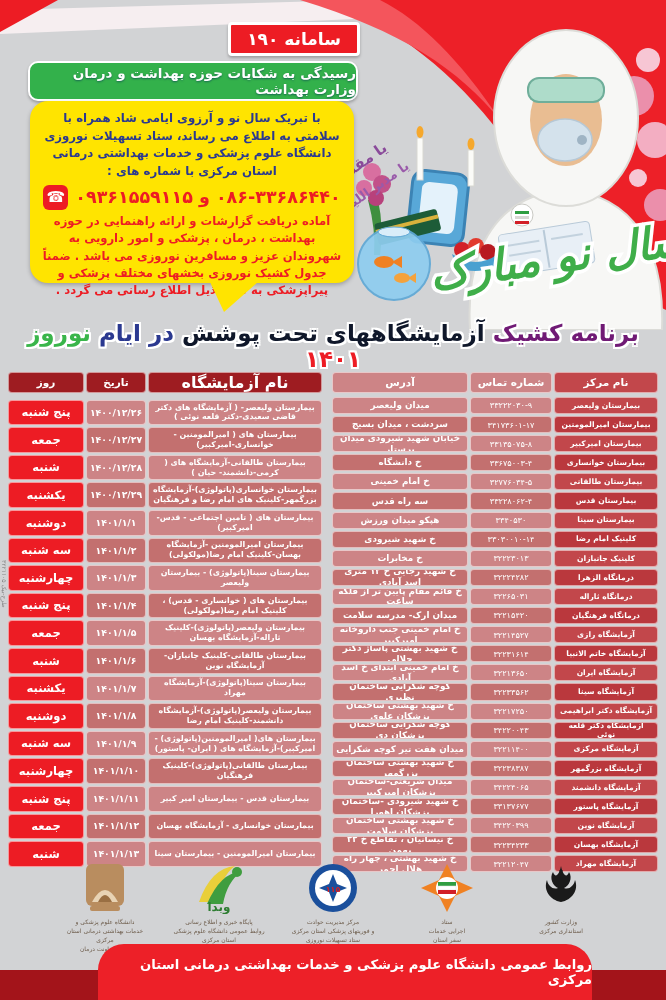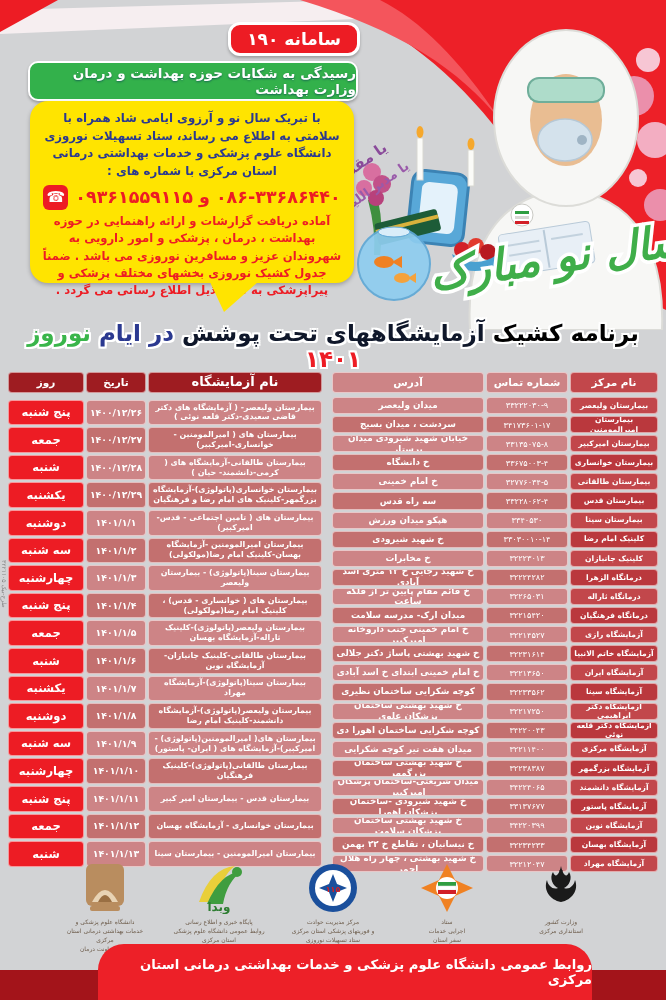--- a/index.html
+++ b/index.html
@@ -6,21 +6,21 @@
   html,body { background:#9a9a9c; }
   body { font-family:"DejaVu Sans", sans-serif; }
   .poster{ position:relative; width:666px; height:1000px; margin:0 auto;
            background:#d2d3d5; overflow:hidden; direction:rtl; }
 
   
   .art{ position:absolute; top:0; left:0; width:666px; height:330px; }
 
   
   .badge-system{ position:absolute; top:22px; left:228px; width:132px; height:34px;
-    background:#ed1c24; border:3px solid #fff; border-radius:12px;
+    background:#ed1c24; border:3px solid #fff; border-radius:4px;
     display:flex; align-items:center; justify-content:center;
     color:#fff; font-weight:bold; font-size:17px; box-shadow:0 2px 3px rgba(0,0,0,.25); }
   .badge-green{ position:absolute; top:61px; left:28px; width:330px; height:40px;
     background:#33b14b; border:2px solid #fff; border-radius:10px;
     display:flex; align-items:center; justify-content:center;
     color:#fff; font-weight:bold; font-size:13.5px;
     text-shadow:0 1px 2px rgba(0,40,90,.55); box-shadow:0 2px 3px rgba(0,0,0,.25); }
 
   
   .bubble{ position:absolute; top:101px; left:30px; width:324px; height:182px;
@@ -54,21 +54,21 @@
   .tbl-schedule{ width:314px; }
   .trow{ display:flex; gap:2px; margin-bottom:2px; direction:rtl; }
   .cell{ border-radius:4px; color:#fff; display:flex; align-items:center;
     justify-content:center; text-align:center; line-height:1.25; padding:1px 3px;
     border:1px solid rgba(255,255,255,.55); overflow:hidden; }
   .thead .cell{ background:#9e1c21; font-weight:bold; font-size:10.5px; height:21px; }
 
   
   .tbl-centers .trow{ height:17.1px; }
   .tbl-centers .thead{ height:23px; }
-  .c-name{ width:88px; font-size:7.6px; font-weight:bold;text-align:center; }
+  .c-name{ width:104px; font-size:7.6px; font-weight:bold;text-align:center; }
   .c-phone{ width:82px; font-size:8.2px; }
   .c-addr{ flex:1; font-size:8.8px; font-weight:bold; }
   .tbl-centers .trow:nth-of-type(odd) .c-phone,
   .tbl-centers .trow:nth-of-type(odd) .c-addr{ background:#cd8486; }
   .tbl-centers .trow:nth-of-type(even) .c-phone,
   .tbl-centers .trow:nth-of-type(even) .c-addr{ background:#c3706f; }
   .tbl-centers .trow:nth-of-type(odd) .c-name{ background:#c2474b; }
   .tbl-centers .trow:nth-of-type(even) .c-name{ background:#ba383d; }
   .tbl-centers .thead .cell{ background:#9e1c21; }
 
@@ -196,21 +196,21 @@
     <div class="phone-line">
       <span class="phone-nums">۰۸۶-۳۳۶۸۶۴۴۰  و  ۰۹۳۶۱۵۵۹۱۱۵</span>
       <span class="phone-icon">☎</span>
     </div>
     <div class="body">آماده دریافت گزارشات و ارائه راهنمایی در حوزه بهداشت ، درمان ، پزشکی و امور دارویی به شهروندان عزیز و مسافرین نوروزی می باشد . ضمناً جدول کشیک نوروزی بخشهای مختلف پزشکی و پیراپزشکی به شرح ذیل اطلاع رسانی می گردد .</div>
   </div>
   <div class="bubble-tail"></div>
 
   <div class="main-title">
     
-  <span class="seg" style="color: #000000;">برنامه کشیک</span><span class="seg" style="color: #0f172a;">آزمایشگاههای تحت پوشش</span><span class="seg" style="color: rgb(43, 57, 144);">در ایام</span><span class="seg" style="color: rgb(57, 181, 74);">نوروز</span><span class="seg" style="color: rgb(237, 28, 36);">۱۴۰۱</span></div>
+  <span class="seg" style="color: #701a75;">برنامه کشیک</span><span class="seg" style="color: #0f172a;">آزمایشگاههای تحت پوشش</span><span class="seg" style="color: rgb(43, 57, 144);">در ایام</span><span class="seg" style="color: rgb(57, 181, 74);">نوروز</span><span class="seg" style="color: rgb(237, 28, 36);">۱۴۰۱</span></div>
 
   <div class="tables">
 
     <div class="tbl tbl-centers">
       <div class="trow thead">
         <div class="cell c-name">نام مرکز</div>
         <div class="cell c-phone">شماره تماس</div>
         <div class="cell c-addr">آدرس</div>
       </div>
       <div>
@@ -313,21 +313,21 @@
 
           <div class="trow">
             <div class="cell c-name">آزمایشگاه دکتر ابراهیمی</div>
             <div class="cell c-phone">۳۲۲۱۷۲۵۰</div>
             <div class="cell c-addr">خ شهید بهشتی ساختمان پزشکان علوی</div>
           </div>
 
           <div class="trow">
             <div class="cell c-name">آزمایشگاه دکتر قلعه نوئی</div>
             <div class="cell c-phone">۳۴۲۲۰۰۴۳</div>
-            <div class="cell c-addr">کوچه شکرایی ساختمان اهورا دی</div>
+            <div class="cell c-addr">کوچه شکرایی ساختمان پزشکان دی</div>
           </div>
 
           <div class="trow">
             <div class="cell c-name">آزمایشگاه مرکزی</div>
             <div class="cell c-phone">۳۲۲۱۱۴۰۰</div>
             <div class="cell c-addr">میدان هفت تیر کوچه شکرایی</div>
           </div>
 
           <div class="trow">
             <div class="cell c-name">آزمایشگاه بزرگمهر</div>
@@ -362,21 +362,21 @@
           <div class="trow">
             <div class="cell c-name">آزمایشگاه مهراد</div>
             <div class="cell c-phone">۳۲۲۱۲۰۴۷</div>
             <div class="cell c-addr">خ شهید بهشتی ، چهار راه هلال احمر</div>
           </div>
         </div>
     </div>
 
     <div class="tbl tbl-schedule">
       <div class="trow thead">
-        <div class="cell s-labs" style="font-size:13px;">نام آزمایشگاه</div>
+        <div class="cell s-labs" style="font-size:16px;">نام آزمایشگاه</div>
         <div class="cell s-date">تاریخ</div>
         <div class="cell s-day" style="font-size:10.5px;">روز</div>
       </div>
       <div>
 
           <div class="trow">
             <div class="cell s-labs">بیمارستان ولیعصر- ( آزمایشگاه های  دکتر قاضی سعیدی-دکتر قلعه نوئی )</div>
             <div class="cell s-date">۱۴۰۰/۱۲/۲۶</div>
             <div class="cell s-day">پنج شنبه</div>
           </div>

